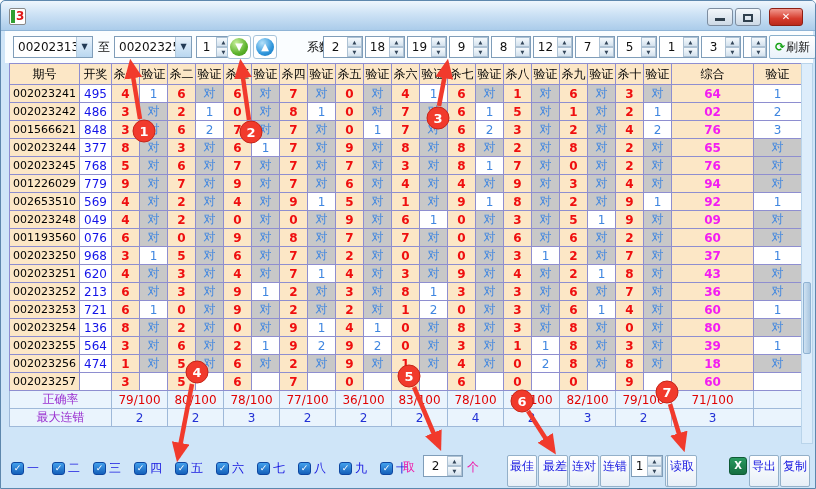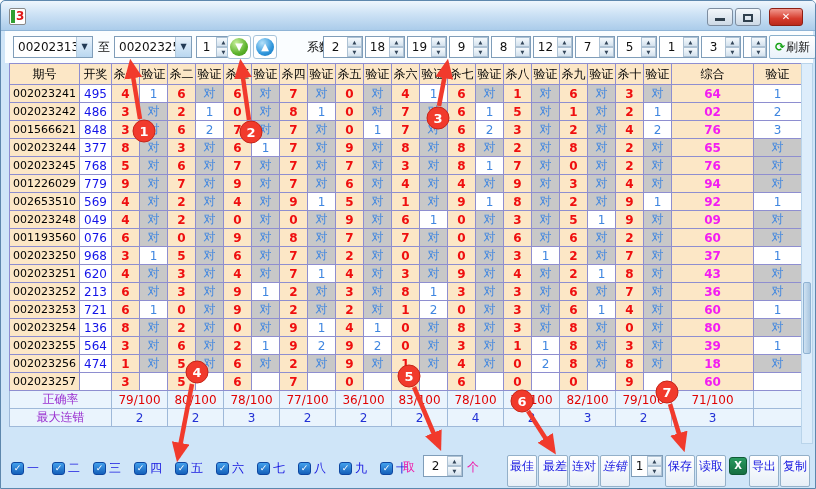--- a/index.html
+++ b/index.html
@@ -771,31 +771,31 @@
       <span class="spin-btns">
           <span class="sb">▲</span>
           <span class="sb">▼</span>
         </span>
     </div>
     <span class="mag" style="left:462px;">个</span>
     <div id="midbtns">
         <div class="btn" style="left: 502px;">最佳</div>
         <div class="btn" style="left: 533px; text-align: right;">最差</div>
         <div class="btn" style="left: 564px;">连对</div>
-        <div class="btn" style="left: 595px; font-style: italic;">连错</div>
+        <div class="btn" style="left: 595px;">连错</div>
       </div>
     <div class="spinner rel" style="position:absolute;left:626px;top:10px;width:32px;">
       <span class="spin-val">1</span>
       <span class="spin-btns">
           <span class="sb">▲</span>
           <span class="sb">▼</span>
         </span>
     </div>
     <div class="btn" style="left:660px;">保存</div>
-    <div class="btn" style="left:691px;">读取</div>
+    <div class="btn" style="left:662px;">读取</div>
     <div id="excel-btn"><span>X</span></div>
     <div class="btn" style="left:744px;">导出</div>
     <div class="btn" style="left:775px;">复制</div>
   </div>
 
   <svg id="ann" viewBox="0 0 816 489">
       <defs>
         <marker id="ah" markerWidth="4.4" markerHeight="4" refX="3.2" refY="2" orient="auto">
           <path d="M0,0 L4.4,2 L0,4 z" fill="#f13a2c"></path>
         </marker>

